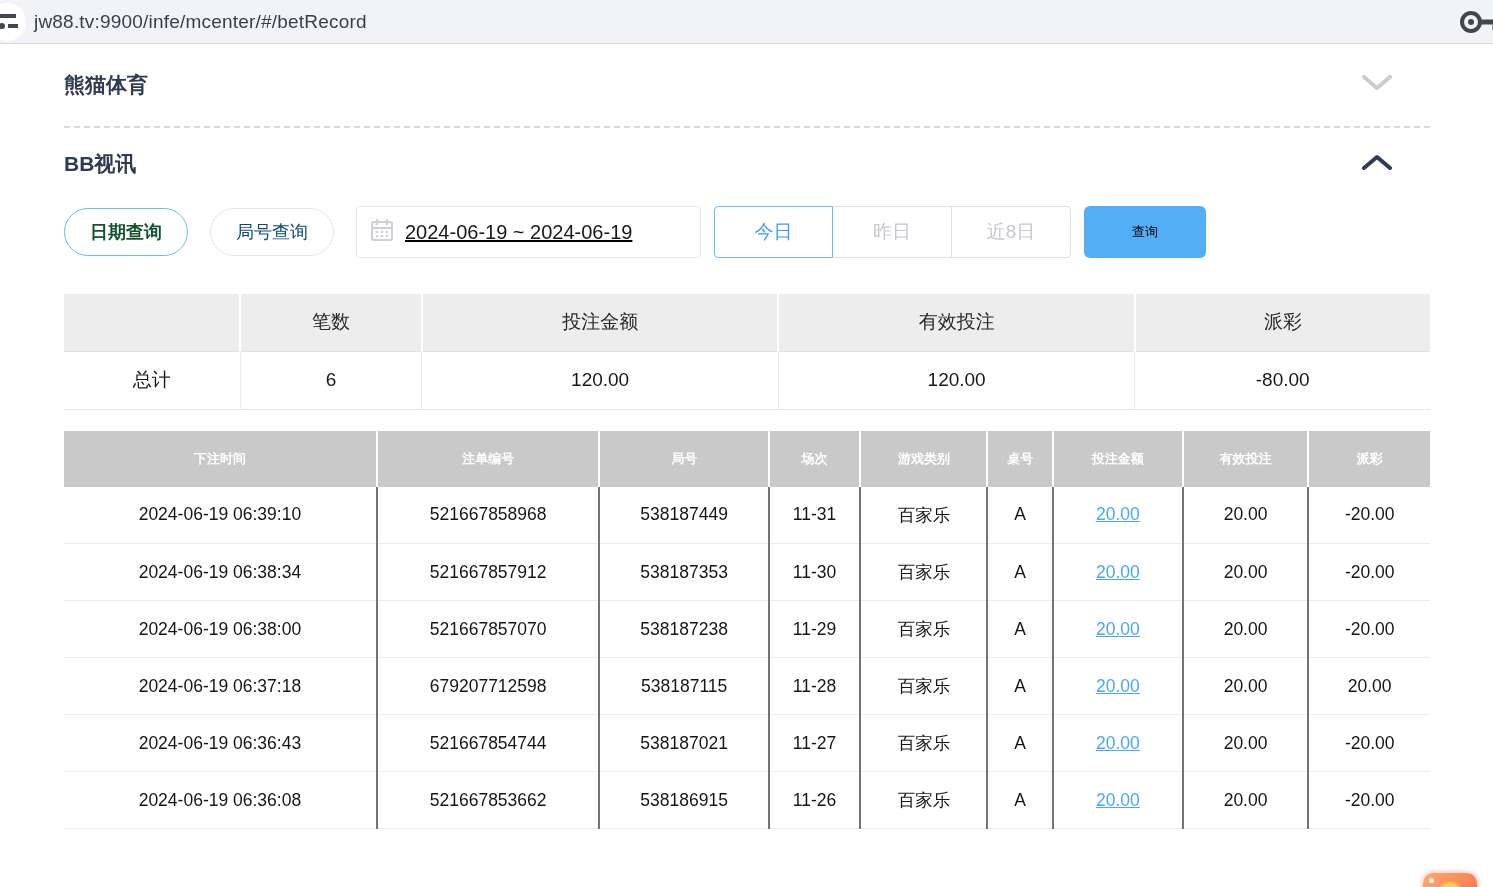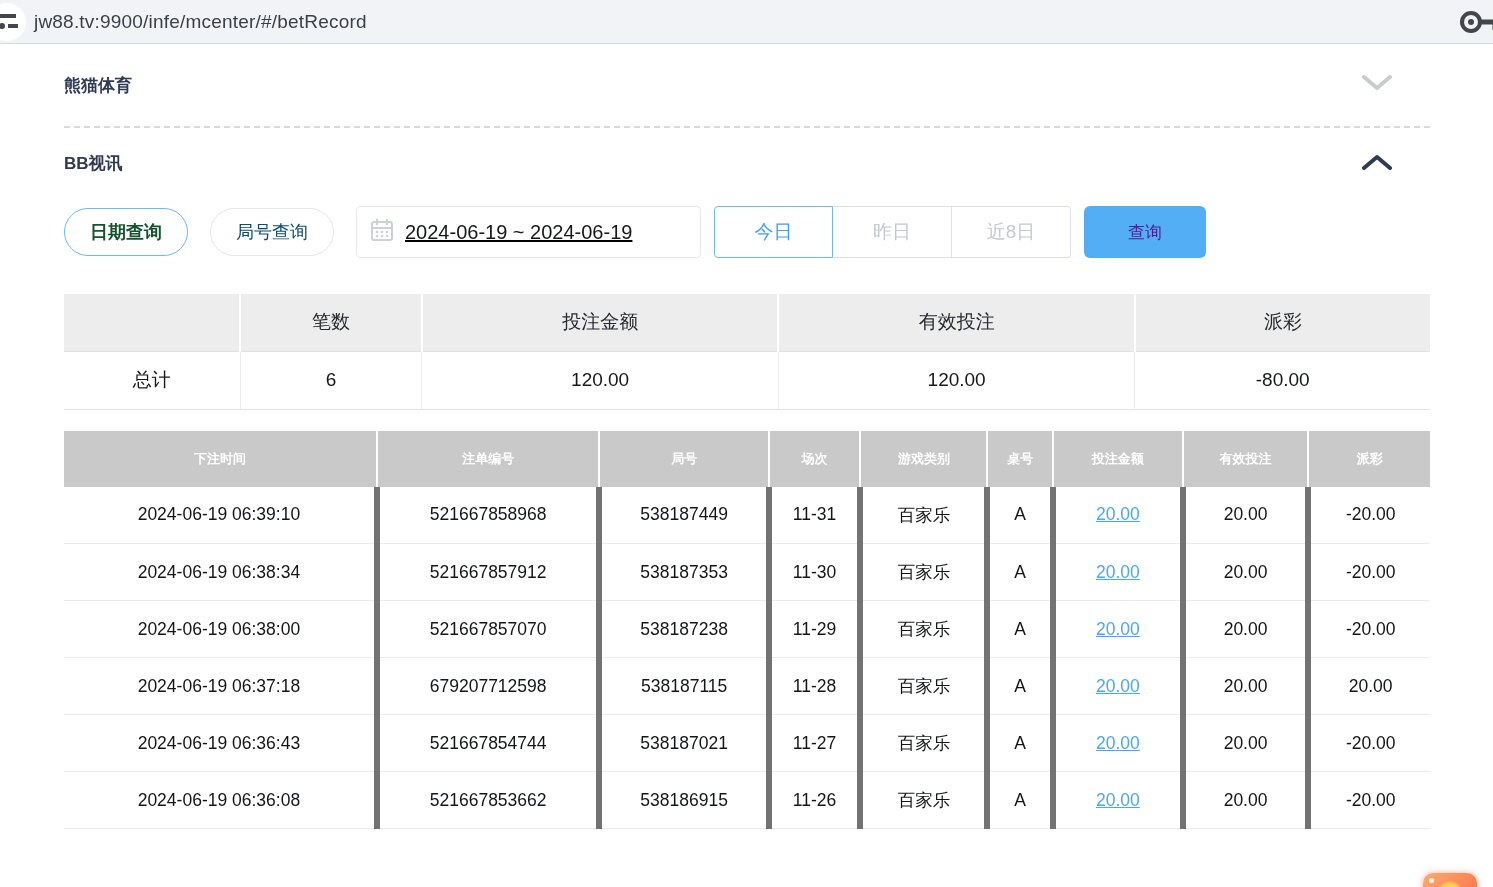--- a/index.html
+++ b/index.html
@@ -12,21 +12,21 @@
   .site-circle { position:absolute; left:-12px; top:3px; width:38px; height:38px;
     border-radius:50%; background:#fff; }
   .site-circle svg { position:absolute; left:6px; top:10px; }
   .url-text { margin-left:34px; font-size:19px; color:#3a3f46; letter-spacing:.2px; }
   .key-wrap { position:absolute; right:-16px; top:8px; }
 
   
   .content { padding:0 63px 0 64px; }
 
   .section-header { display:flex; align-items:center; justify-content:space-between; }
-  .sec-title { font-size:17px; font-weight:bold; color:#2e3b52; }
+  .sec-title { font-size:21px; font-weight:bold; color:#2e3b52; }
   .sec1 { height:84px; border-bottom:2px dashed #d9d9d9; }
   .sec2 { padding-top:27px; height:44px; }
   .chev { margin-right:38px; }
 
   
   .filter-row { margin-top:34px; display:flex; align-items:center; height:52px; }
   .pill { height:48px; width:124px; border-radius:24px; background:#fff;
     display:flex; align-items:center; justify-content:center;
     font-size:18px; cursor:pointer; }
   .pill.active { border:1px solid #6db9f7; color:#14532d; font-weight:bold; }
@@ -41,41 +41,41 @@
   .seg { width:119px; height:52px; display:flex; align-items:center; justify-content:center;
     font-size:19px; background:#fff; border:1px solid #dcdfe6; cursor:pointer; }
   .seg + .seg { border-left:none; }
   .seg.first { border-radius:4px 0 0 4px; }
   .seg.last { border-radius:0 4px 4px 0; }
   .seg.active { border:1px solid #6db9f7; color:#3f9ef3; }
   .seg.active + .seg { border-left:none; }
   .seg.inactive { color:#c5c9cf; }
 
   .search-btn { margin-left:13px; width:122px; height:52px; border:none; border-radius:6px;
-    background:#54aef5; color:#4c1d95; font-size:17px; cursor:pointer;
+    background:#54aef5; color:#000000; font-size:13px; cursor:pointer;
     font-family:inherit; }
 
   
   table { border-collapse:collapse; width:100%; table-layout:fixed; }
   .summary-table { margin-top:36px; }
   .summary-table th { background:#ededed; height:57px; font-size:19px; font-weight:normal;
     color:#27292e; border-right:2px solid #fff; }
   .summary-table th:last-child { border-right:none; }
   .summary-table td { background:#fff; height:58px; text-align:center; font-size:19px;
     color:#17181a; border-right:1px solid #ececec; border-bottom:1px solid #e4e4e4; }
   .summary-table td:last-child { border-right:none; }
   .summary-table tr.hdr { border-bottom:1px solid #e0e0e0; }
 
   
   .bet-table { margin-top:21px; }
   .bet-table th { background:#c9c9c9; height:56px; color:#fff; font-size:13px;
     font-weight:bold; border-right:2px solid #fff; }
   .bet-table th:last-child { border-right:none; }
   .bet-table td { height:57px; text-align:center; font-size:17.5px; color:#141517;
-    border-right:6px solid #737373; border-bottom:1px solid #ececec; background:#fff; }
+    border-right:2px solid #737373; border-bottom:1px solid #ececec; background:#fff; }
   .bet-table td:last-child { border-right:none; }
   .amount-link { color:#4aa7f5; text-decoration:underline; cursor:pointer; }
   .neg { color:#f1566b; }
 
   
   .float-widget { position:fixed; right:16px; bottom:-38px; width:54px; height:52px;
     border-radius:10px; background:linear-gradient(135deg,#ffab6e,#f6603f);
     box-shadow:0 0 6px rgba(246,110,60,.55); }
   .float-widget .glow { position:absolute; left:14px; top:8px; width:26px; height:26px;
     border-radius:50%; background:radial-gradient(circle,#ffe97a 0%,#ffcf4d 55%,rgba(255,200,80,0) 75%); }

